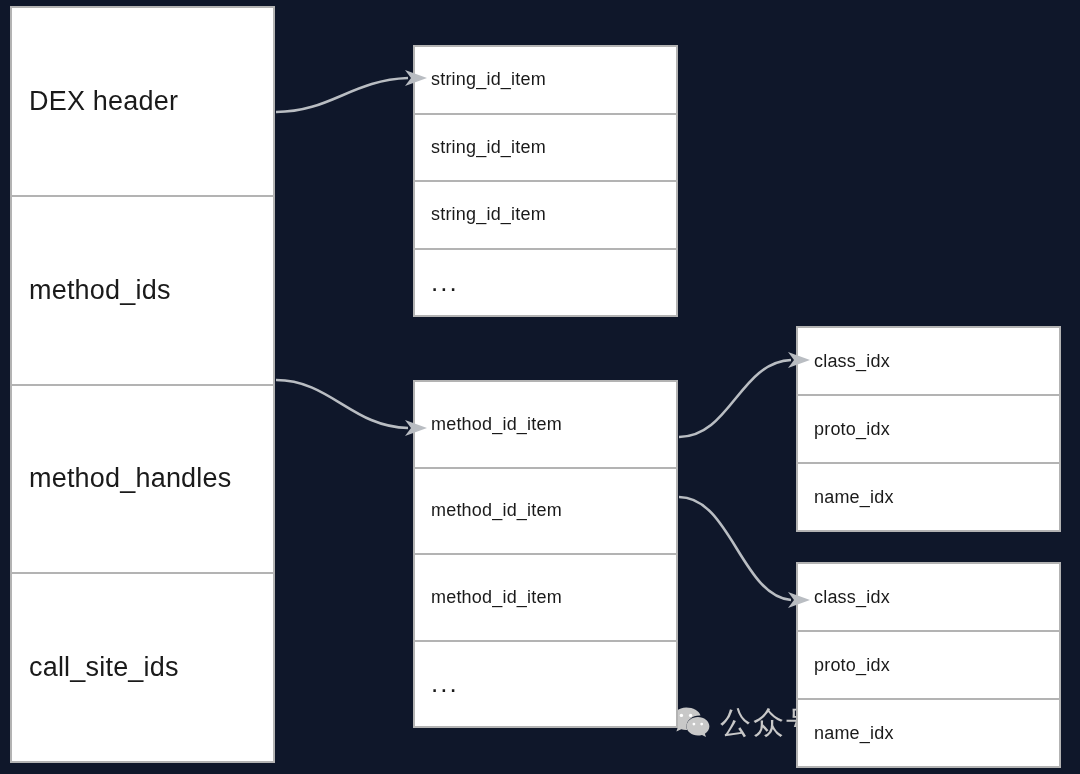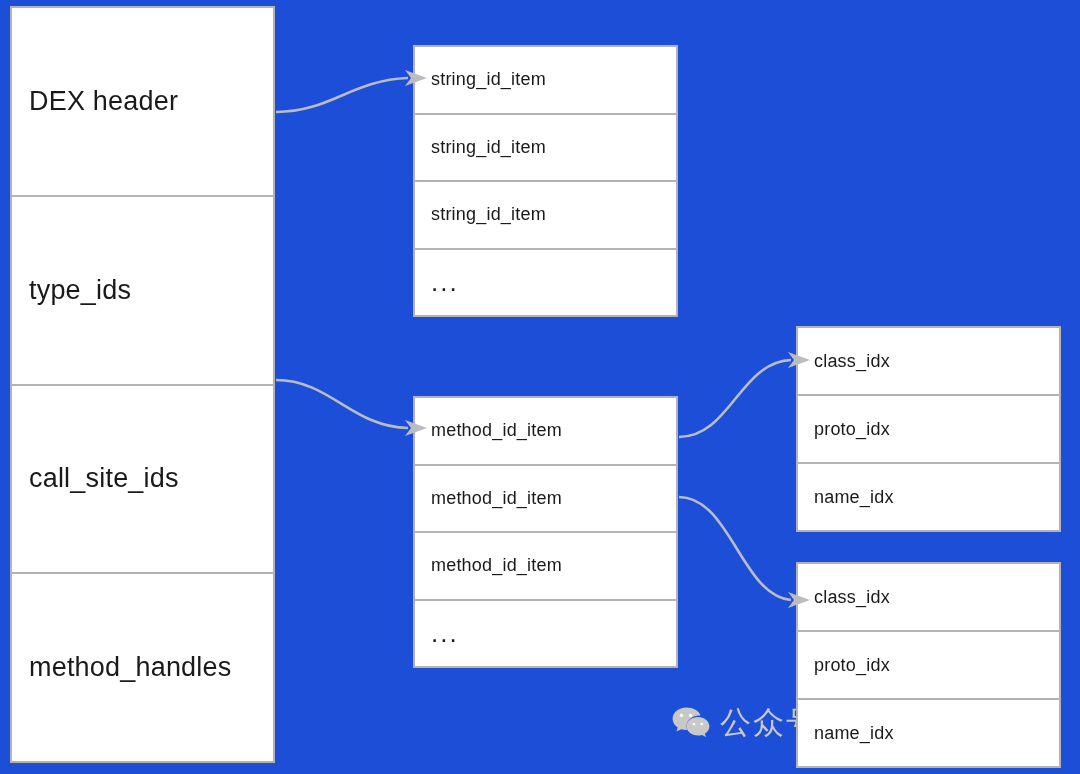--- a/index.html
+++ b/index.html
@@ -9,21 +9,21 @@
     background: #ffffff;
   }
   body {
     font-family: "Liberation Sans", "DejaVu Sans", sans-serif;
     -webkit-font-smoothing: antialiased;
   }
   #canvas {
     position: relative;
     width: 1080px;
     height: 774px;
-    background: #1d4ed8;
+    background: #0f172a;
     overflow: hidden;
   }
 
   
   .box {
     position: absolute;
     box-sizing: border-box;
     border: 2px solid #b3b3b3;
     background: #ffffff;
     display: flex;
@@ -51,22 +51,22 @@
     left: 10px;  top: 6px;
     width: 265px; height: 757px;
   }
   #structure-box .row { font-size: 27px; padding-left: 17px; }
 
   #string-id-box {
     left: 413px; top: 45px;
     width: 265px; height: 272px;
   }
   #method-id-box {
-    left: 413px; top: 396px;
-    width: 265px; height: 272px;
+    left: 413px; top: 380px;
+    width: 265px; height: 348px;
   }
   #method-detail-box-1 {
     left: 796px; top: 326px;
     width: 265px; height: 206px;
   }
   #method-detail-box-2 {
     left: 796px; top: 562px;
     width: 265px; height: 206px;
   }
 
@@ -105,23 +105,23 @@
   }
   #watermark .wm-icon { display: block; }
 </style>
 </head>
 <body>
 
 <div id="canvas">
 
   <div class="box" id="structure-box">
     <div class="row">DEX header</div>
-    <div class="row">type_ids</div>
+    <div class="row">method_ids</div>
+    <div class="row">method_handles</div>
     <div class="row">call_site_ids</div>
-    <div class="row">method_handles</div>
   </div>
 
   <div class="box" id="string-id-box">
     <div class="row">string_id_item</div>
     <div class="row">string_id_item</div>
     <div class="row">string_id_item</div>
     <div class="row ellipsis">...</div>
   </div>
 
   <div class="box" id="method-id-box">

